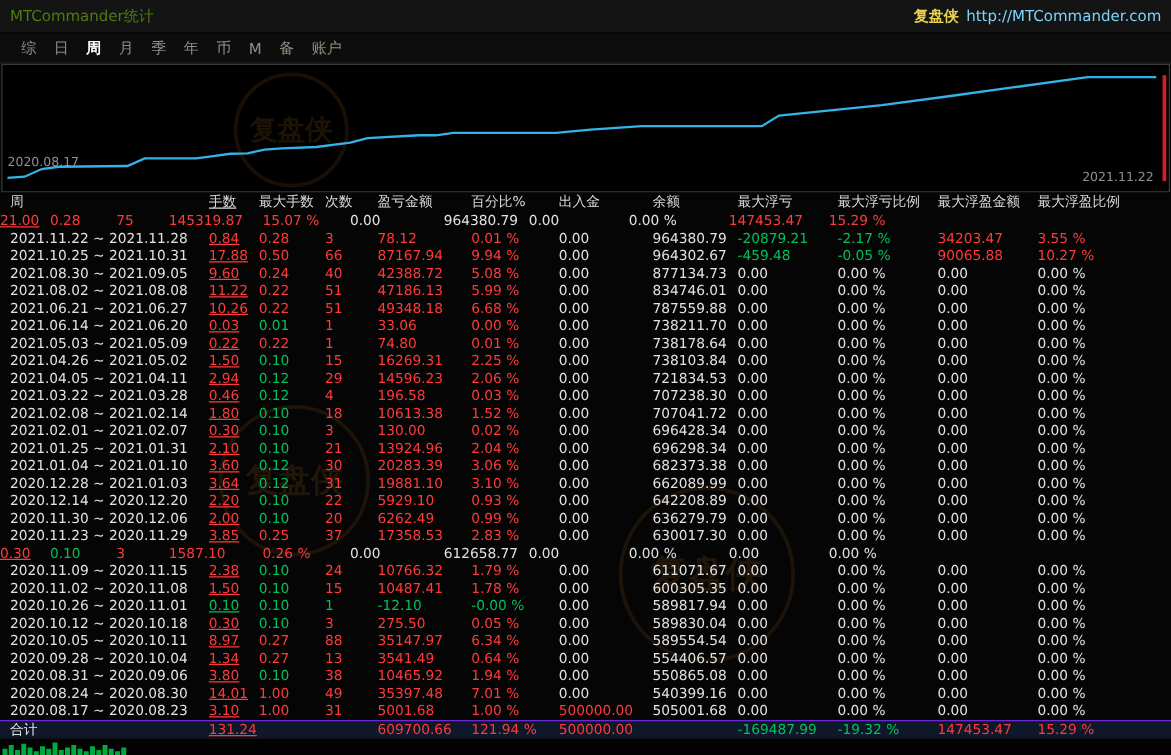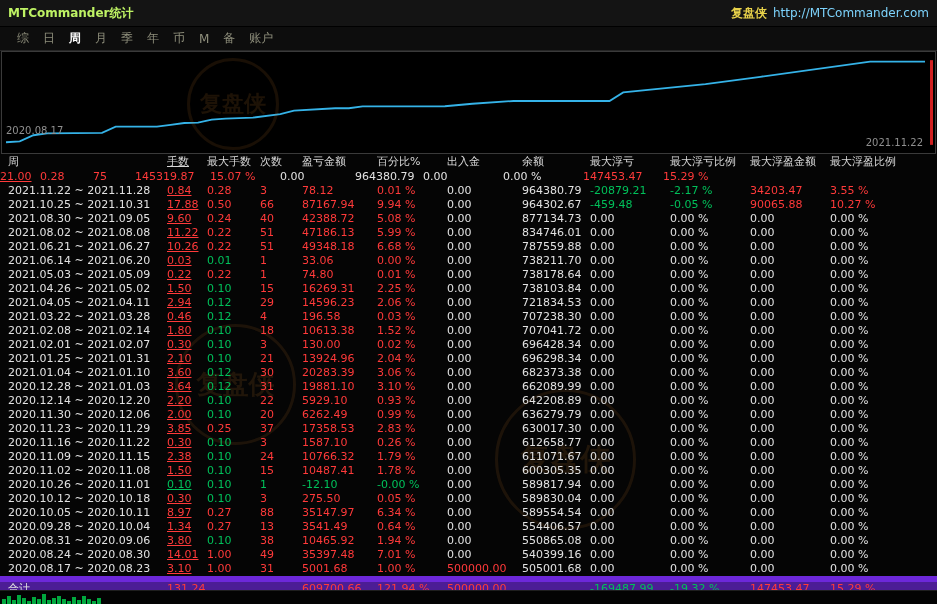--- a/index.html
+++ b/index.html
@@ -2,21 +2,21 @@
 <html><head>
 <meta charset="utf-8">
 <style>
   html,body{margin:0;padding:0;background:#000;}
   body{width:937px;height:604px;overflow:hidden;font-family:"DejaVu Sans","Liberation Sans",sans-serif;}
   .window{width:937px;height:604px;background:#060606;display:flex;flex-direction:column;}
 
   
   .titlebar{height:26px;background:#141414;border-bottom:1px solid #000;
     display:flex;align-items:center;justify-content:space-between;padding:0 8px;flex:0 0 auto;}
-  .app-title{color:#bef264;font-size:12px;font-weight:bold;}
+  .app-title{color:#4d7c0f;font-size:12px;font-weight:normal;}
   .titlebar-right{display:flex;gap:6px;align-items:center;}
   .brand{color:#e8d24a;font-size:12px;font-weight:bold;}
   .brand-url{color:#7dd3fc;font-size:12px;}
 
   
   .menubar{height:23px;background:#0d0d0d;border-bottom:1px solid #262626;
     display:flex;align-items:center;padding:0 10px;flex:0 0 auto;}
   .menu-item{color:#8f8f7c;font-size:12px;padding:0 7px;cursor:default;}
   .menu-item.active{color:#ffffff;font-weight:bold;}
 
@@ -32,21 +32,21 @@
     color:rgba(205,125,45,0.14);display:flex;align-items:center;justify-content:center;
     z-index:1;pointer-events:none;font-weight:bold;}
   .wm1{left:185px;top:6px;width:86px;height:86px;font-size:22px;}
   .wm2{left:175px;top:170px;width:115px;height:115px;font-size:26px;}
   .wm3{left:495px;top:235px;width:135px;height:135px;font-size:30px;}
 
   
   .table-wrap{position:relative;flex:1 1 auto;overflow:hidden;background:#050505;}
   .trow{display:flex;height:14px;line-height:14px;white-space:nowrap;position:relative;z-index:2;}
   .trow.thead{height:16px;line-height:16px;}
-  .trow.total{height:15px;line-height:14px;border-top:6px solid #6d28d9;background:#4c1d95;}
+  .trow.total{height:15px;line-height:14px;border-top:1px solid #6d28d9;background:#0f172a;}
   .cell{flex:0 0 auto;overflow:hidden;font-size:11px;padding-right:4px;box-sizing:border-box;}
   .hcell{color:#d8d8d8;}
   .col0{width:167px;padding-left:8px;}
   .col1{width:40px;text-decoration:underline;}  .col2{width:53px;}  .col3{width:42px;}
   .col4{width:75px;}  .col5{width:70px;}  .col6{width:75px;}
   .col7{width:68px;}  .col8{width:80px;}  .col9{width:80px;}
   .col10{width:80px;} .col11{width:90px;}
   .c-r{color:#ff3a3a;}
   .c-g{color:#00c05a;}
   .c-w{color:#e2e2e2;}
@@ -369,21 +369,20 @@
           <span class="cell col4 c-r">17358.53</span>
           <span class="cell col5 c-r">2.83 %</span>
           <span class="cell col6 c-w">0.00</span>
           <span class="cell col7 c-w">630017.30</span>
           <span class="cell col8 c-w">0.00</span>
           <span class="cell col9 c-w">0.00 %</span>
           <span class="cell col10 c-w">0.00</span>
           <span class="cell col11 c-w">0.00 %</span>
         </div>
         <div class="trow">
-          <span class="cell col0 c-w">2020.11.16 ~ 2020.11.22</span>
           <span class="cell col1 c-r">0.30</span>
           <span class="cell col2 c-g">0.10</span>
           <span class="cell col3 c-r">3</span>
           <span class="cell col4 c-r">1587.10</span>
           <span class="cell col5 c-r">0.26 %</span>
           <span class="cell col6 c-w">0.00</span>
           <span class="cell col7 c-w">612658.77</span>
           <span class="cell col8 c-w">0.00</span>
           <span class="cell col9 c-w">0.00 %</span>
           <span class="cell col10 c-w">0.00</span>

